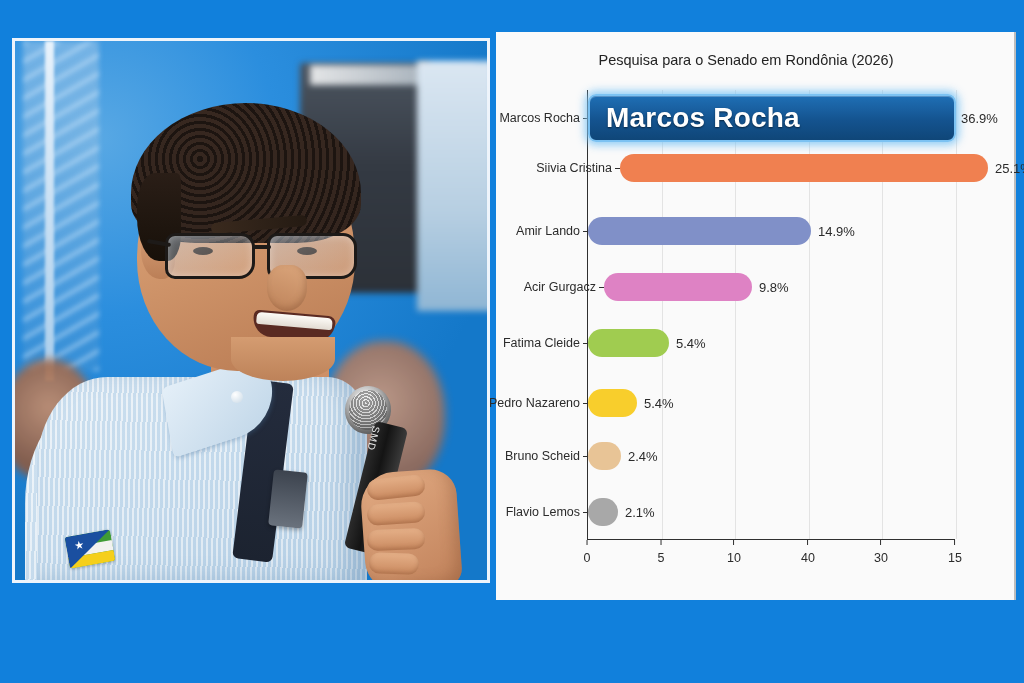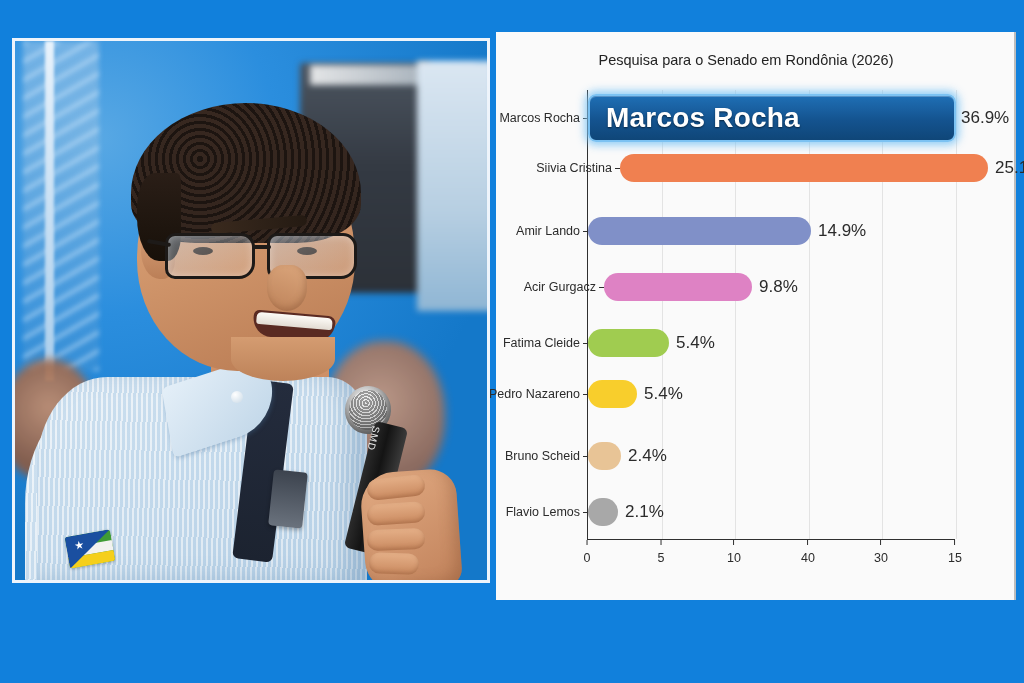--- a/index.html
+++ b/index.html
@@ -289,21 +289,21 @@
   }
   .bar {
     height: 28px;
     position: relative;
     border-radius: 20px;
   }
   .bar-value {
     position: absolute; left: 100%; top: 50%;
     transform: translateY(-50%);
     margin-left: 7px;
-    font-size: 17px; color: #2b2b2b; white-space: nowrap;
+    font-size: 13px; color: #2b2b2b; white-space: nowrap;
   }
   .cat-label {
     position: absolute; right: 100%; top: 50%;
     transform: translateY(-50%);
     margin-right: 8px;
     font-size: 12.5px; color: #2b2b2b; white-space: nowrap;
   }
   .tick-mark {
     position: absolute; left: -5px; top: 50%;
     width: 5px; height: 1px; background: #2f2f2f;
@@ -438,21 +438,21 @@
           <div class="bar-value">9.8%</div>
         </div>
       </div>
       <div class="row" style="top: 225px; height: 56.25px;">
         <div class="tick-mark"></div>
         <div class="cat-label">Fatima Cleide</div>
         <div class="bar" style="width: 81px; background: rgb(160, 204, 80);">
           <div class="bar-value">5.4%</div>
         </div>
       </div>
-      <div class="row" style="top: 276px; height: 56.25px;">
+      <div class="row" style="top: 285px; height: 56.25px;">
         <div class="tick-mark"></div>
         <div class="cat-label">Pedro Nazareno</div>
         <div class="bar" style="width: 49px; background: rgb(248, 206, 44);">
           <div class="bar-value">5.4%</div>
         </div>
       </div>
       <div class="row" style="top: 337.5px; height: 56.25px;">
         <div class="tick-mark"></div>
         <div class="cat-label">Bruno Scheid</div>
         <div class="bar" style="width: 33px; background: rgb(232, 196, 150);">

